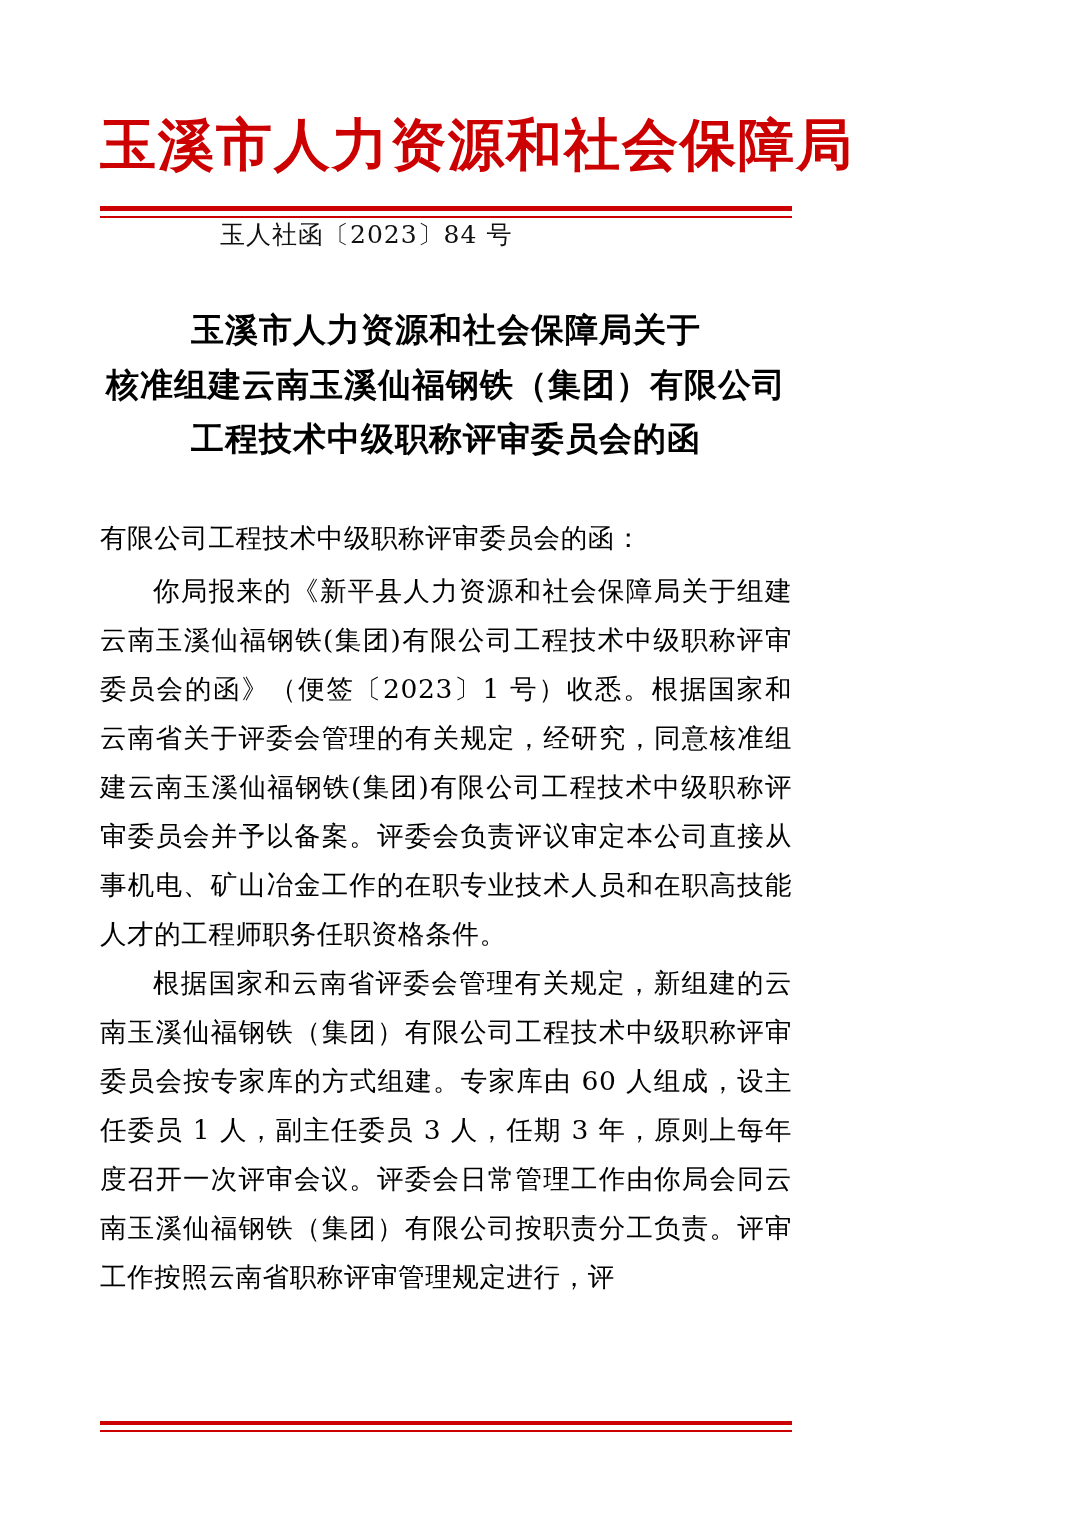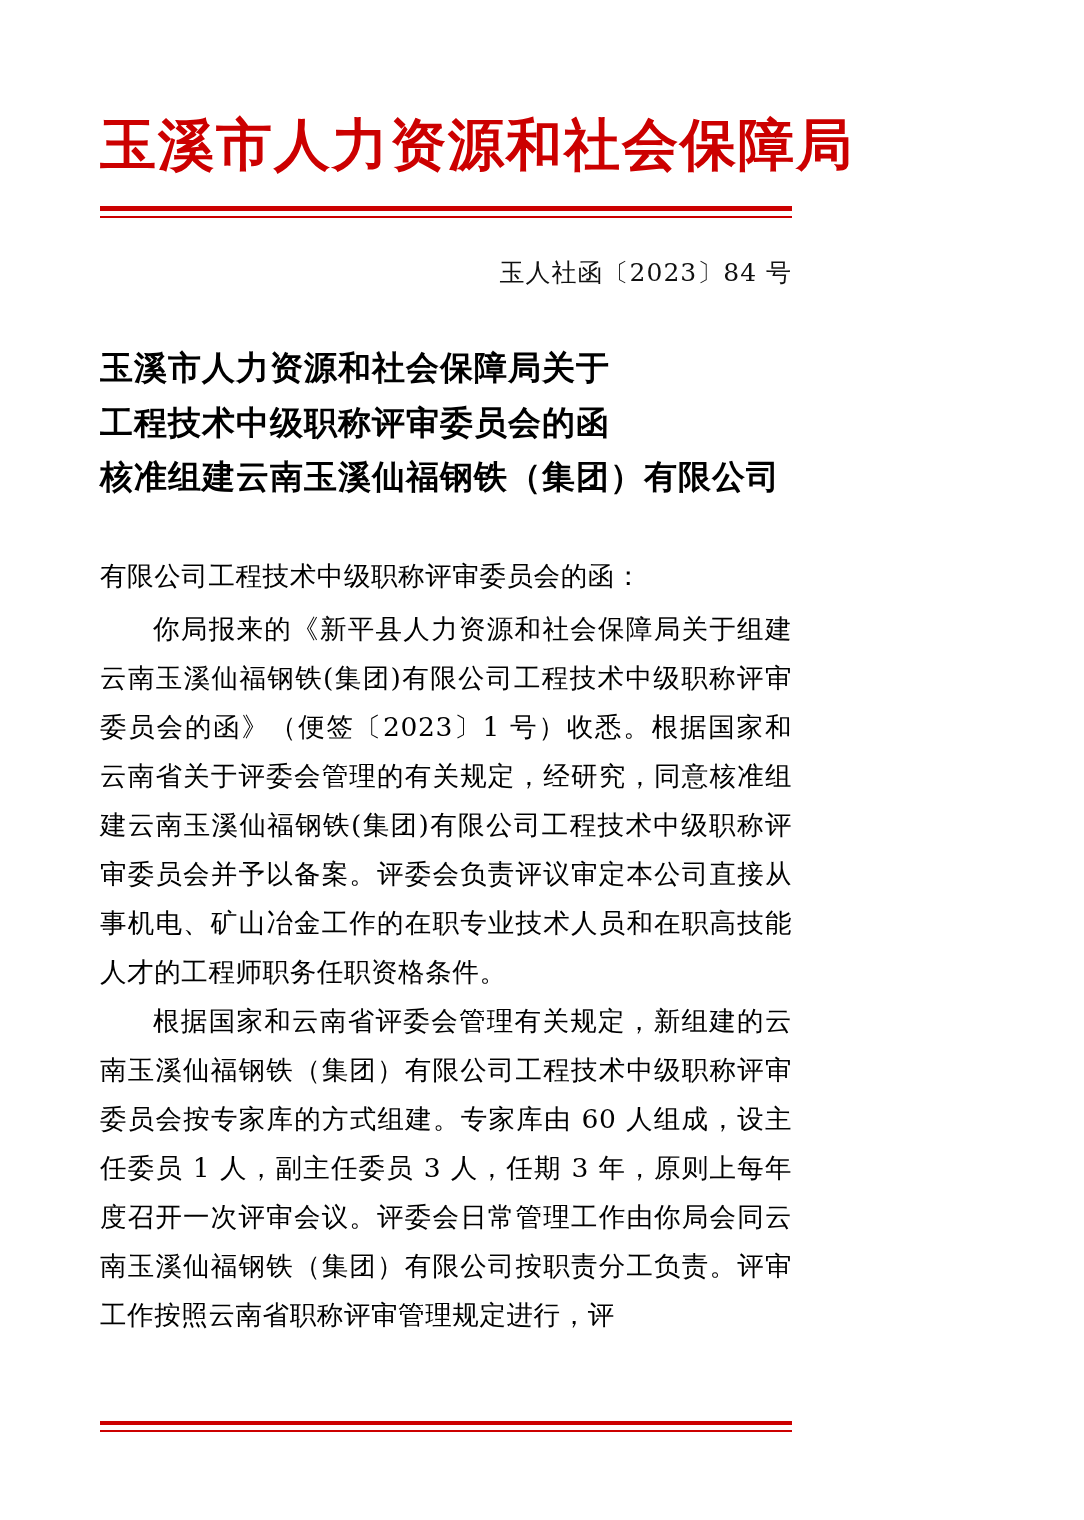--- a/index.html
+++ b/index.html
@@ -44,31 +44,31 @@
     background: #cc0000;
   }
   .rule-thin {
     margin-top: 5px;
     height: 2px;
     background: #cc0000;
   }
 
   
   .doc-number {
-    margin-top: 38px;
-    text-align: right;
+    text-align: left;
     font-size: 25px;
     letter-spacing: 1px;
     color: #111;
     padding-left: 120px;
   }
 
   
   .doc-title {
     margin-top: 52px;
+    text-align: center;
     font-weight: bold;
     font-size: 33px;
     line-height: 1.65;
     letter-spacing: 1px;
   }
   .doc-title .line {
     display: block;
     white-space: nowrap;
   }
 
@@ -115,22 +115,22 @@
     <div class="masthead-title">玉溪市人力资源和社会保障局</div>
   </div>
 
   <div class="rule-thick"></div>
   <div class="rule-thin"></div>
 
   <div class="doc-number">玉人社函〔2023〕84 号</div>
 
   <div class="doc-title">
     <span class="line">玉溪市人力资源和社会保障局关于</span>
+    <span class="line">核准组建云南玉溪仙福钢铁（集团）有限公司</span>
     <span class="line">工程技术中级职称评审委员会的函</span>
-    <span class="line">核准组建云南玉溪仙福钢铁（集团）有限公司</span>
   </div>
 
   <div class="body-text">
     <p class="salutation">有限公司工程技术中级职称评审委员会的函：</p>
     <p class="para">你局报来的《新平县人力资源和社会保障局关于组建云南玉溪仙福钢铁(集团)有限公司工程技术中级职称评审委员会的函》（便签〔2023〕1 号）收悉。根据国家和云南省关于评委会管理的有关规定，经研究，同意核准组建云南玉溪仙福钢铁(集团)有限公司工程技术中级职称评审委员会并予以备案。评委会负责评议审定本公司直接从事机电、矿山冶金工作的在职专业技术人员和在职高技能人才的工程师职务任职资格条件。</p>
     <p class="para">根据国家和云南省评委会管理有关规定，新组建的云南玉溪仙福钢铁（集团）有限公司工程技术中级职称评审委员会按专家库的方式组建。专家库由 60 人组成，设主任委员 1 人，副主任委员 3 人，任期 3 年，原则上每年度召开一次评审会议。评委会日常管理工作由你局会同云南玉溪仙福钢铁（集团）有限公司按职责分工负责。评审工作按照云南省职称评审管理规定进行，评</p>
   </div>
 
   <div class="footer-rules">
     <div class="rule-a"></div>

